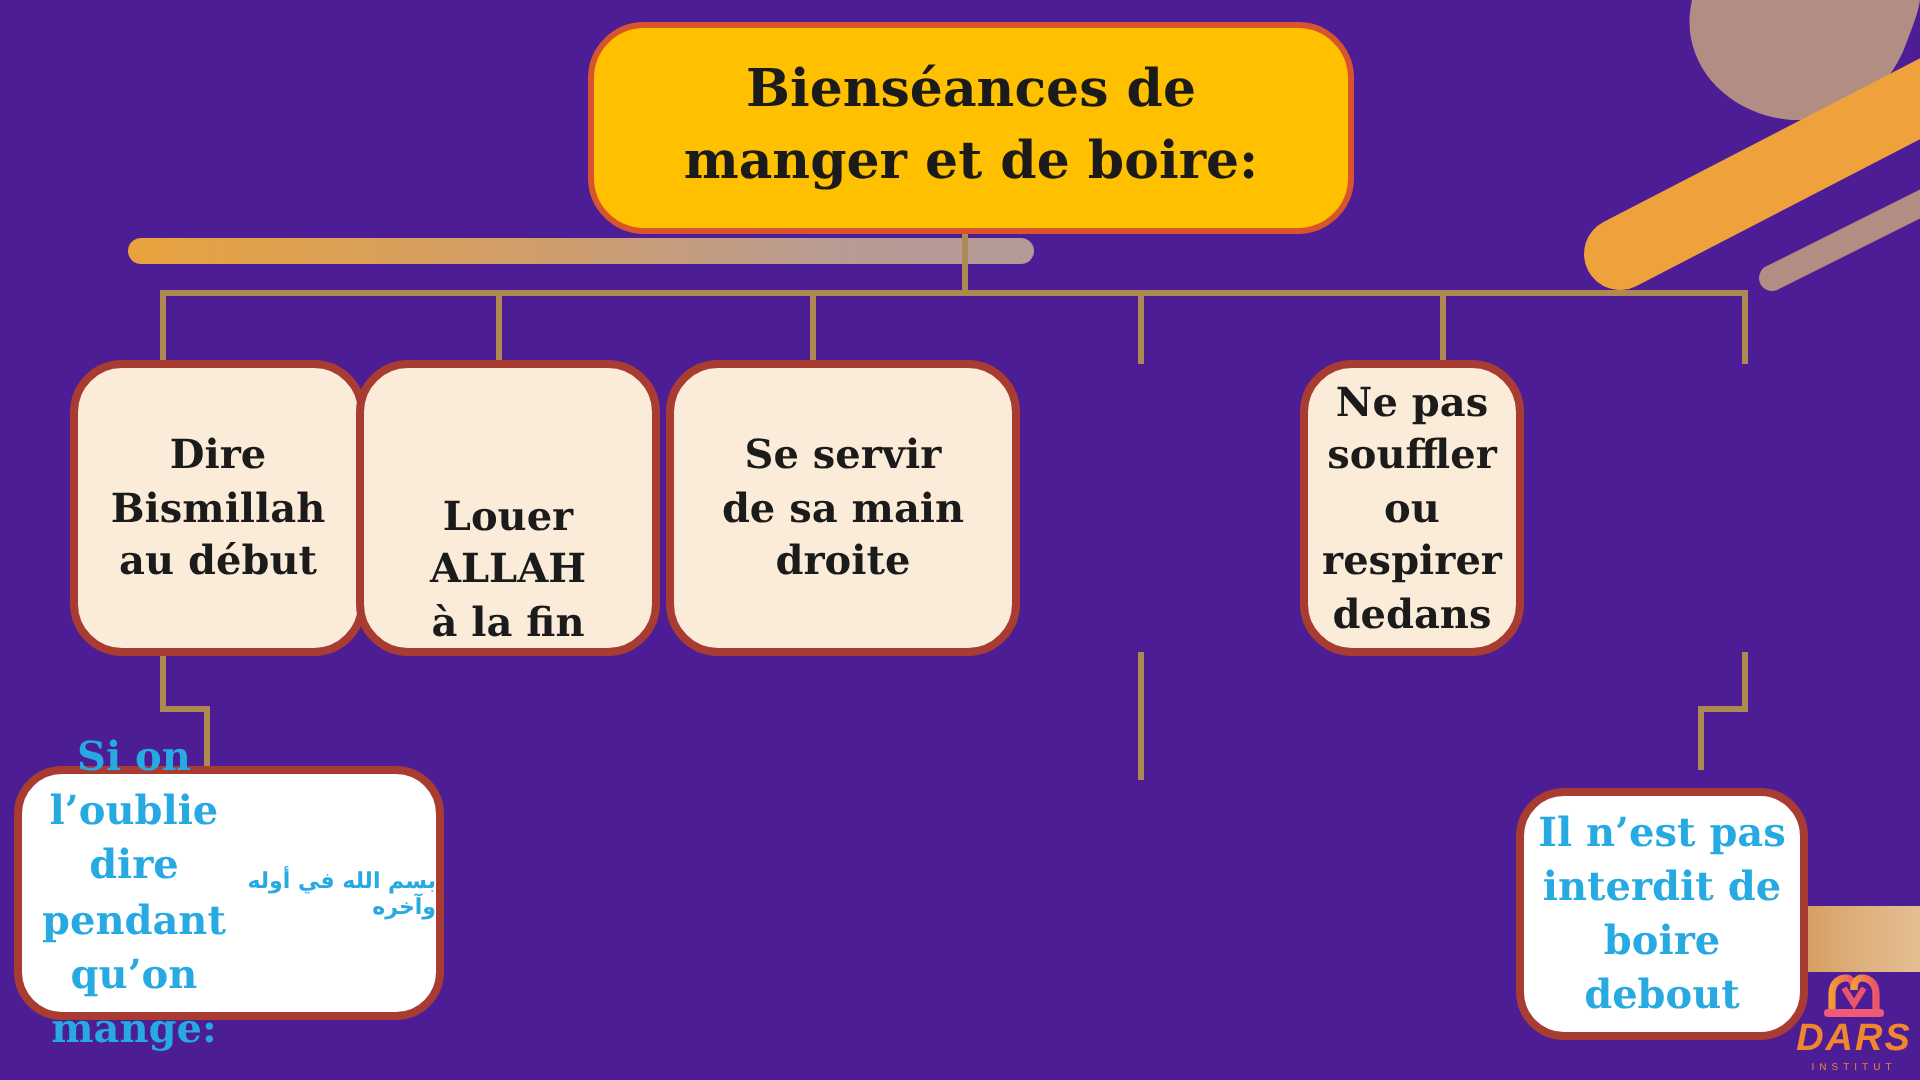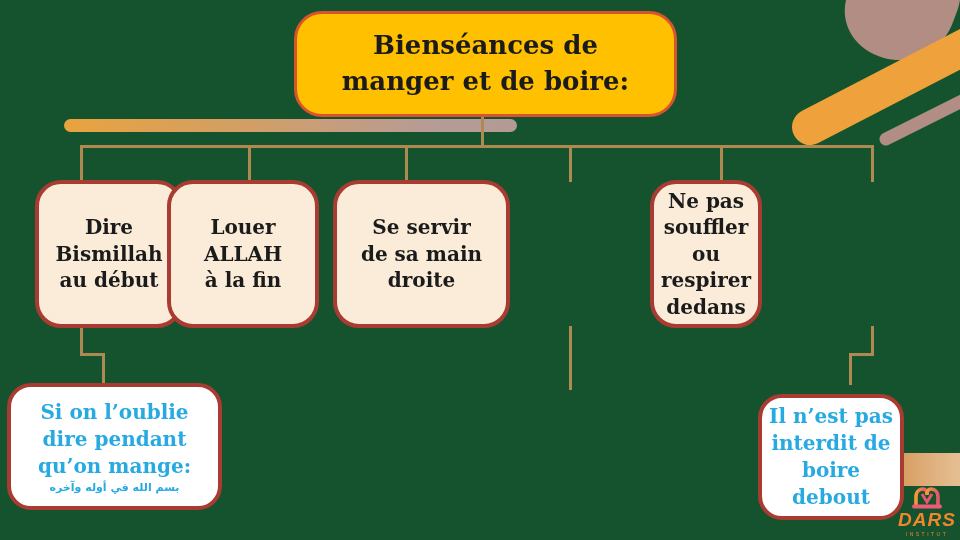--- a/index.html
+++ b/index.html
@@ -4,21 +4,21 @@
 <style>
   :root{
     --title-fill:#FFC000; --title-border:#D8542E;
     --box-fill:#FAECD9; --box-border:#A83B32;
     --note-text:#27A9E1; --text-dark:#1B1B1B;
     --connector:#AE8A52; --accent-orange:#EFA23B;
     --accent-mauve:#B18D84; --logo-orange:#F0862E;
   }
   html,body{margin:0;padding:0;background:#fff;}
   .slide{
-    position:relative;width:960px;height:540px;overflow:hidden;background:#14532d;
+    position:relative;width:960px;height:540px;overflow:hidden;background:#4c1d95;
     font-family:"DejaVu Serif","Liberation Serif",serif;
   }
   .conn{position:absolute;background:var(--connector);}
   .swoosh{
     position:absolute;left:64px;top:119px;width:453px;height:13px;border-radius:7px;
     background:linear-gradient(90deg,#E9A33E 0%,#D09E6B 45%,#B79B95 80%,#B49A96 100%);
   }
   .decor-tr{position:absolute;left:780px;top:0;overflow:visible;}
   .title-box{
     position:absolute;left:294px;top:11px;width:383px;height:106px;box-sizing:border-box;
@@ -34,21 +34,21 @@
     background:var(--box-fill);border:4px solid var(--box-border);border-radius:26px;
     display:flex;align-items:center;justify-content:center;z-index:4;
   }
   .topic .txt{
     white-space:pre-line;text-align:center;font-weight:bold;font-size:20px;line-height:1.32;
     color:var(--text-dark);
   }
   .note{
     position:absolute;box-sizing:border-box;background:#fff;
     border:4px solid var(--box-border);border-radius:24px;
-    display:flex;flex-direction:column;align-items:center;justify-content:center;z-index:4;
+    display:flex;flex-direction:row;align-items:center;justify-content:center;z-index:4;
   }
   .note .txt{
     white-space:pre-line;text-align:center;font-weight:bold;font-size:20px;line-height:1.36;
     color:var(--note-text);
   }
   .note .arabic{
     direction:rtl;font-family:"DejaVu Sans",sans-serif;font-weight:bold;font-size:11px;
     color:var(--note-text);margin-top:1px;
   }
   .band{
@@ -102,21 +102,21 @@
   <div class="title-box">
     <div class="title-text">Bienséances de
 manger et de boire:</div>
   </div>
 
   <div class="topic" style="left:7px;width:148px;margin-left:28px;">
     <div class="txt">Dire
 Bismillah
 au début</div>
   </div>
-  <div class="topic" style="left:167px;width:152px;">
+  <div class="topic" style="left:178px;width:152px;align-items:flex-end;">
     <div class="txt">Louer
 ALLAH
 à la fin</div>
   </div>
   <div class="topic" style="left:333px;width:177px;">
     <div class="txt">Se servir
 de sa main
 droite</div>
   </div>
   <div class="topic" style="left:650px;width:112px;justify-content:flex-end;">

